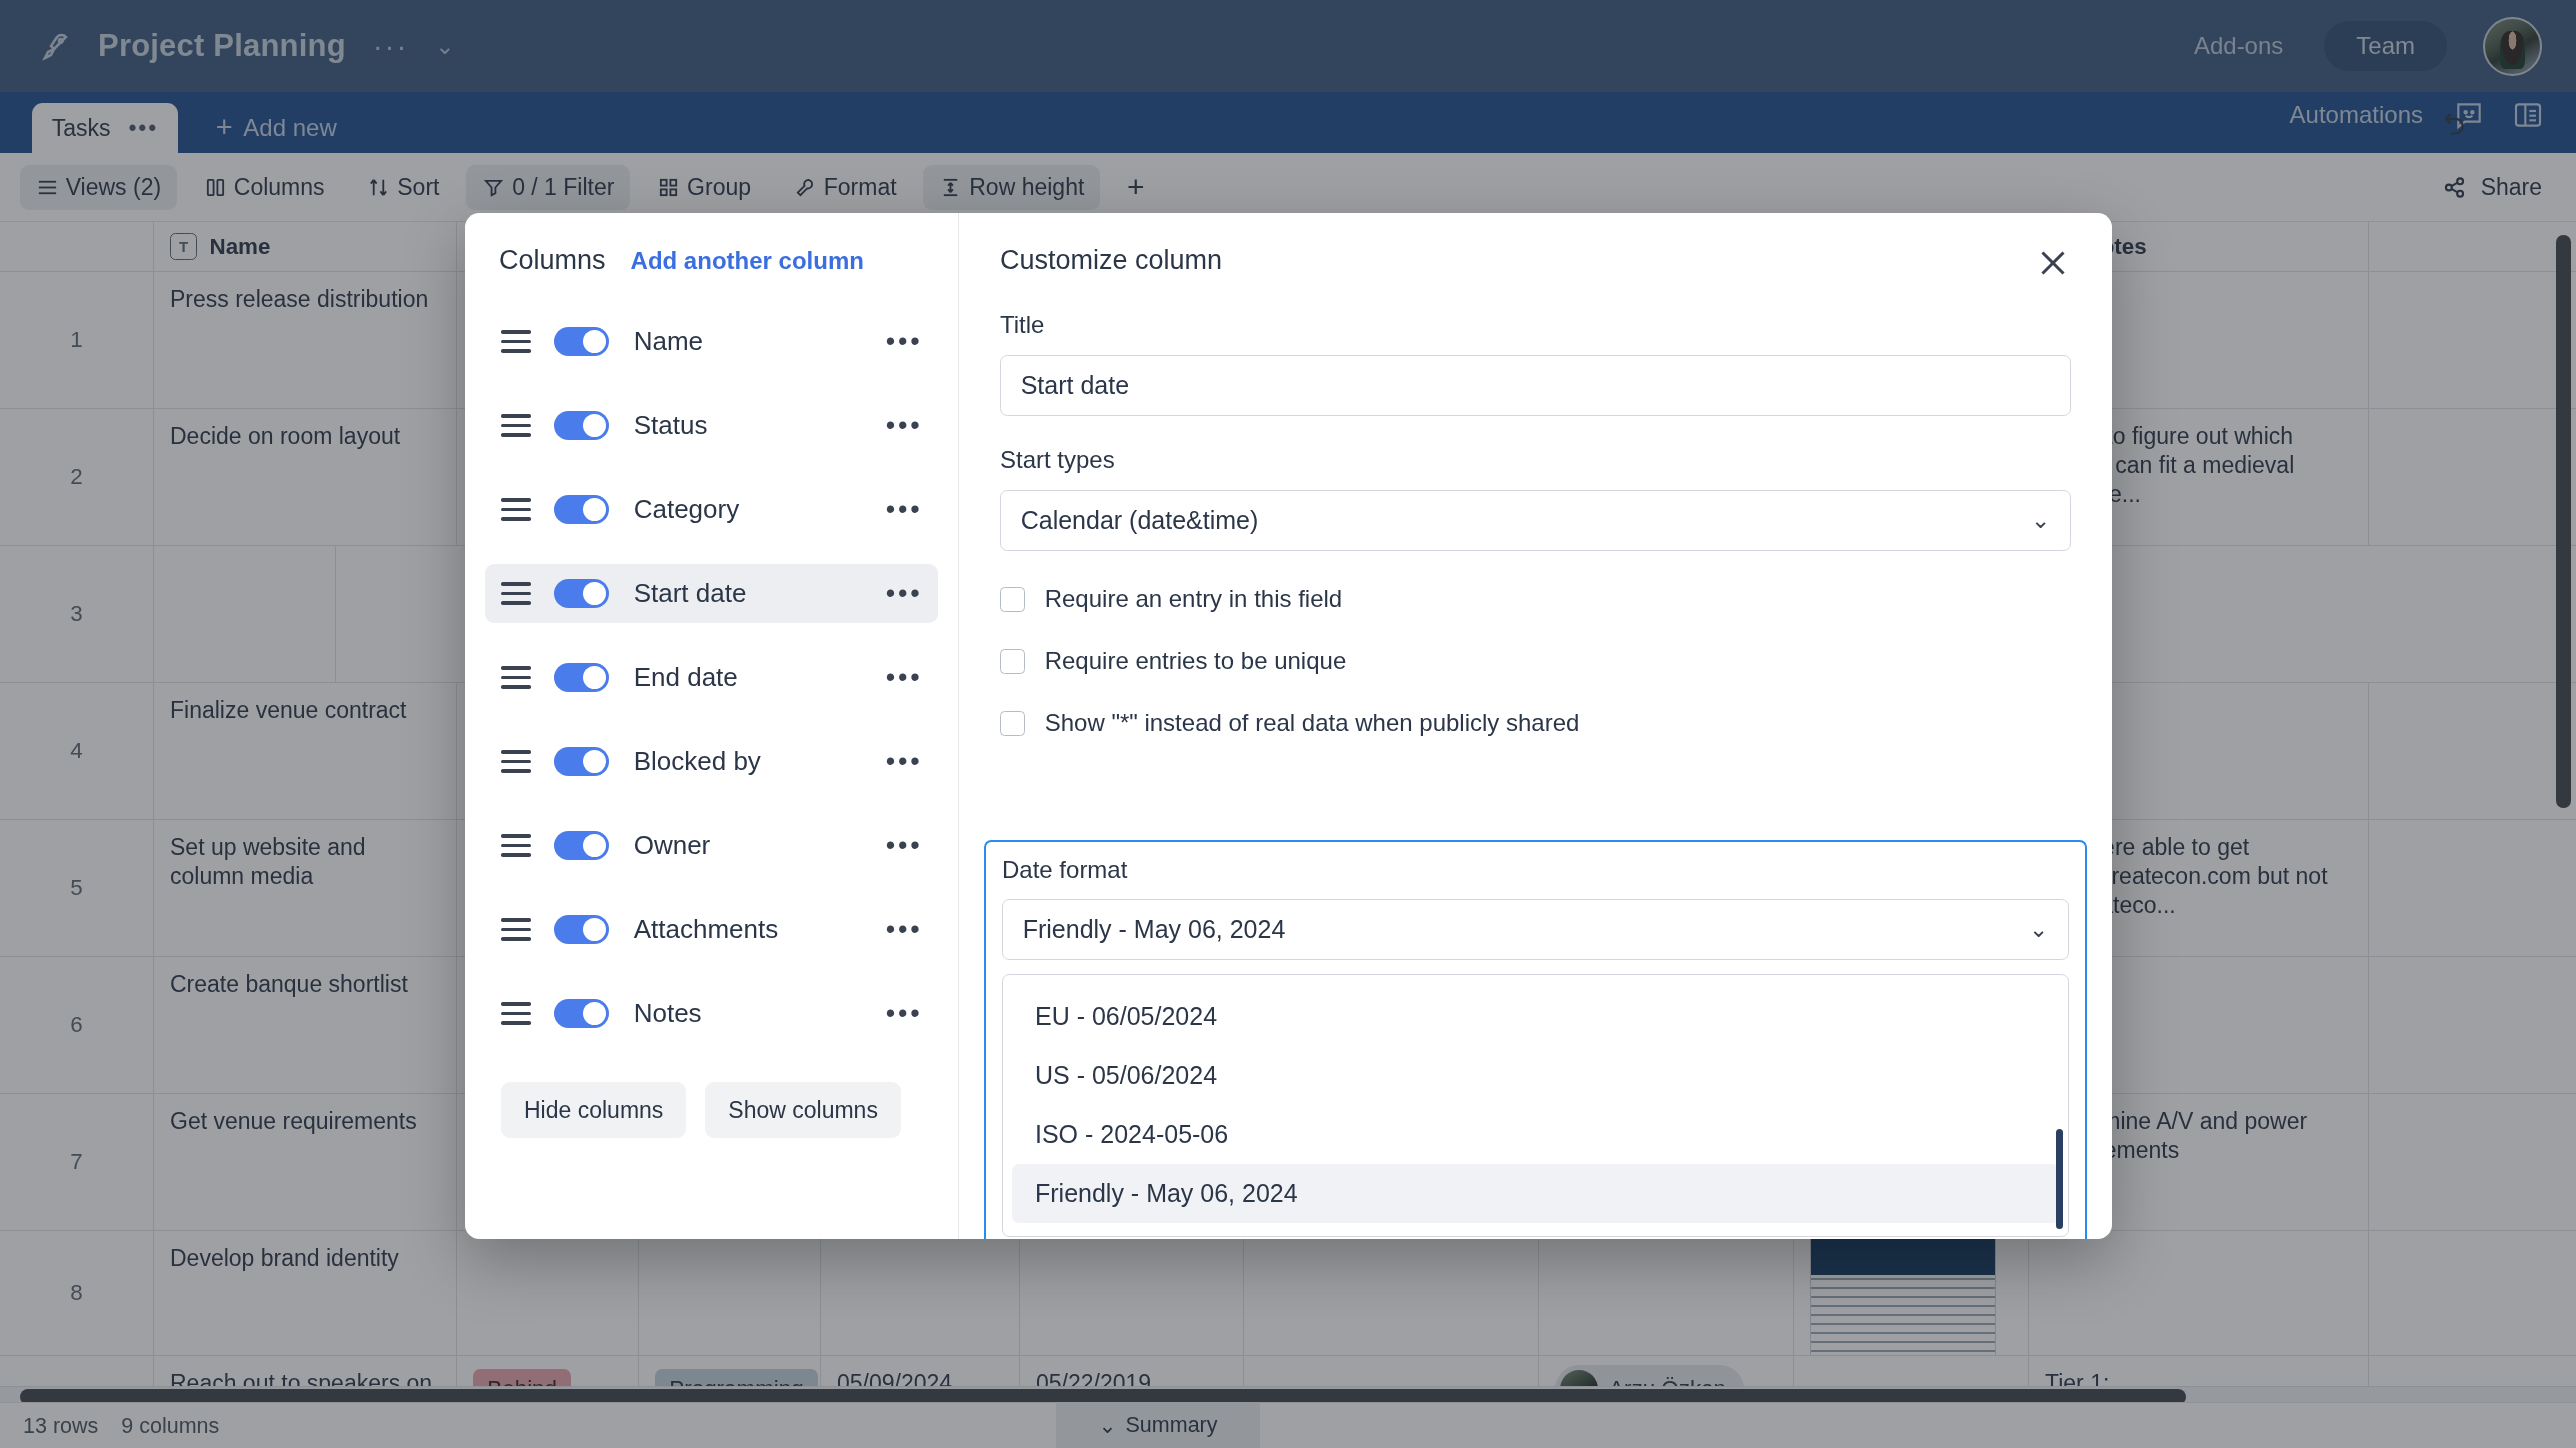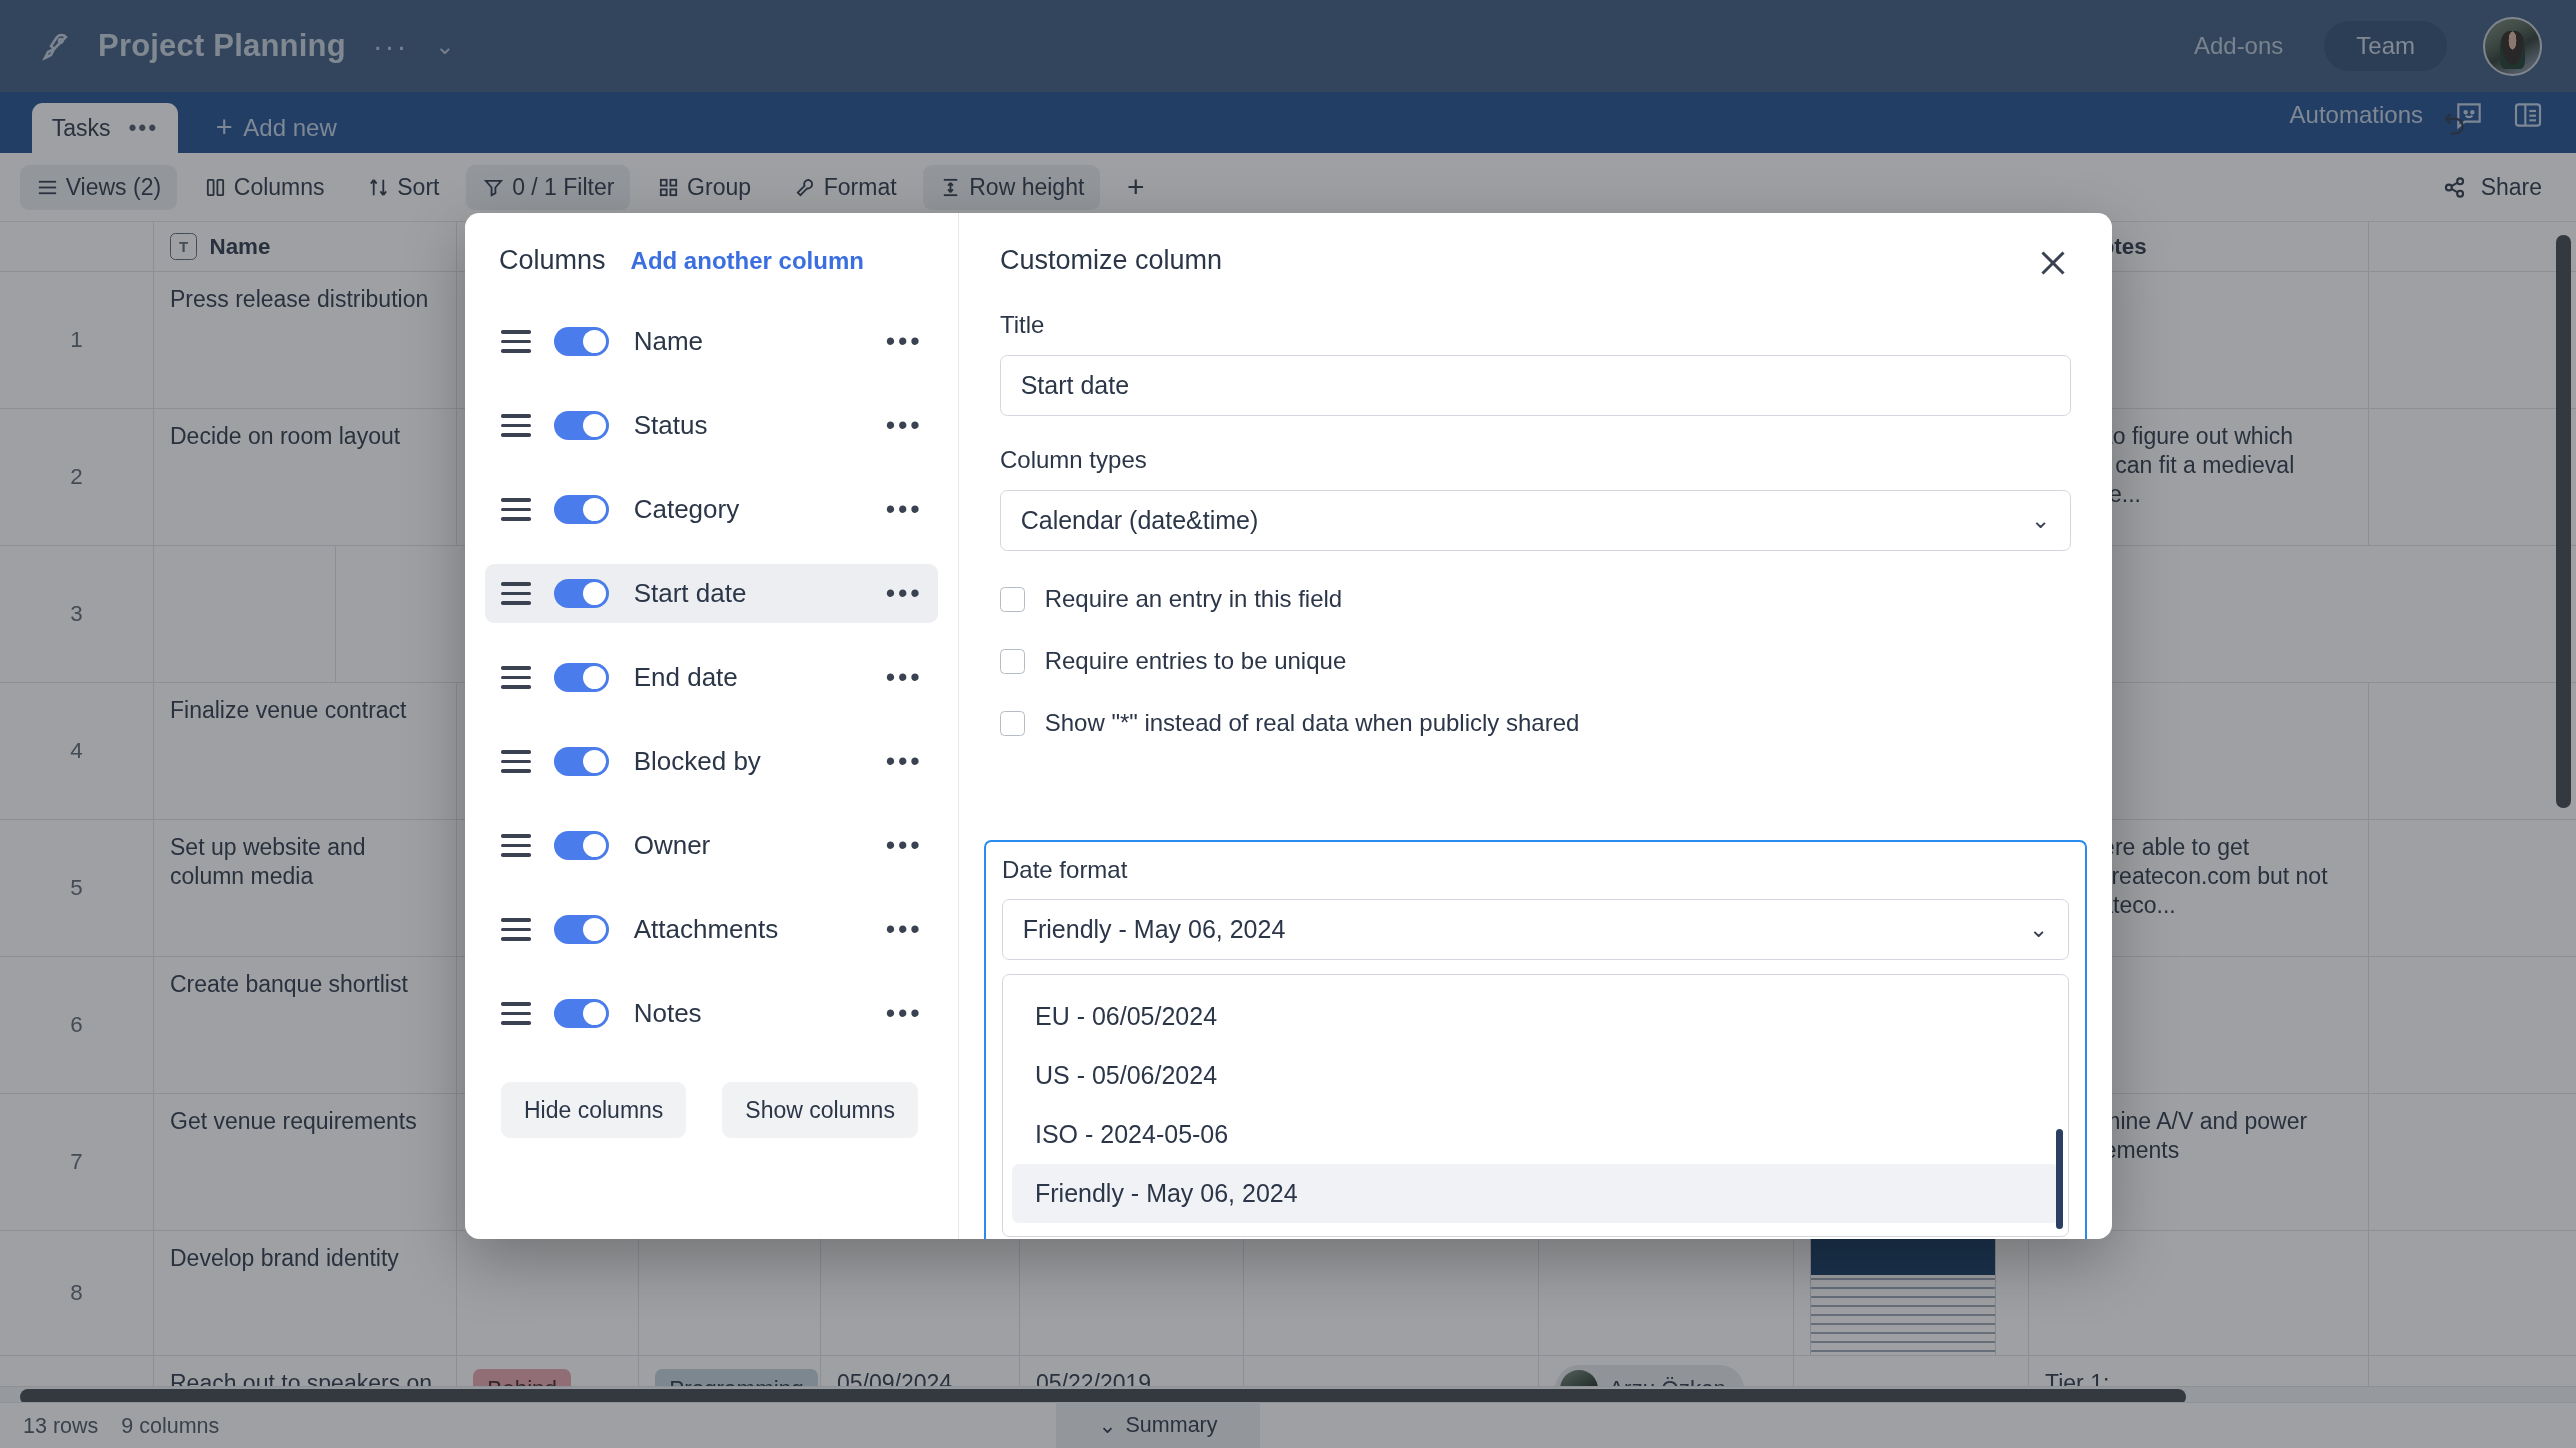--- a/index.html
+++ b/index.html
@@ -202,21 +202,21 @@
   .toggle {
     width:55px;height:29px;border-radius:894px;background:#4a7ceb;position:relative;
     margin-left:23px; flex:none;
   }
   .toggle::after {
     content:''; position:absolute; right:2.7px; top:2.7px; width:23px;height:23px;
     border-radius:50%; background:#fff;
   }
   .col-label { margin-left: 25px; font-size:26px; color:#2b3648; }
   .col-dots { margin-left:auto; font-size:27px; color:#3a4150; letter-spacing:2.7px; line-height:1;}
-  .col-btns { display:flex; gap:36px; padding: 14.3px 36px 0 36px; }
+  .col-btns { display:flex; gap:19px; padding: 14.3px 36px 0 36px; }
   .cbtn { background:#f1f2f4; border-radius:9px; padding:14.3px 23px; font-size:23px; color:#2b3648; }
 
   .modal-right { flex:1; padding: 32px 41px 0 41px; position:relative; }
   .cc-head { display:flex; align-items:flex-start; }
   .cc-title { font-size:27px; color:#2b3648; }
   .cc-close { margin-left:auto; width:36px;height:36px; color:#3a4150; cursor:pointer;}
   .field-label { font-size:24px; color:#2b3648; margin-top:30px; margin-bottom:16px; }
   .txtinput {
     width: 100%; height:61px; border:0.9px solid #d3d7dd; border-radius:7.2px;
     padding: 0 19.7px; font-size:25px; color:#2b3648; font-family:inherit;
@@ -741,21 +741,21 @@
               <line x1="19" y1="5" x2="5" y2="19"></line>
             </svg>
         </span>
       </div>
 
       <div class="field-label">Title</div>
       <div class="txtinput">
         <span>Start date</span>
       </div>
 
-      <div class="field-label">Column types</div>
+      <div class="field-label">Start types</div>
       <div class="selbox">
         <span>Calendar (date&amp;time)</span>
         <span class="chev">⌄</span>
       </div>
 
       <div class="chk-row">
         <span class="chk"></span>
         <span class="chk-label">Require an entry in this field</span>
       </div>
       <div class="chk-row">

